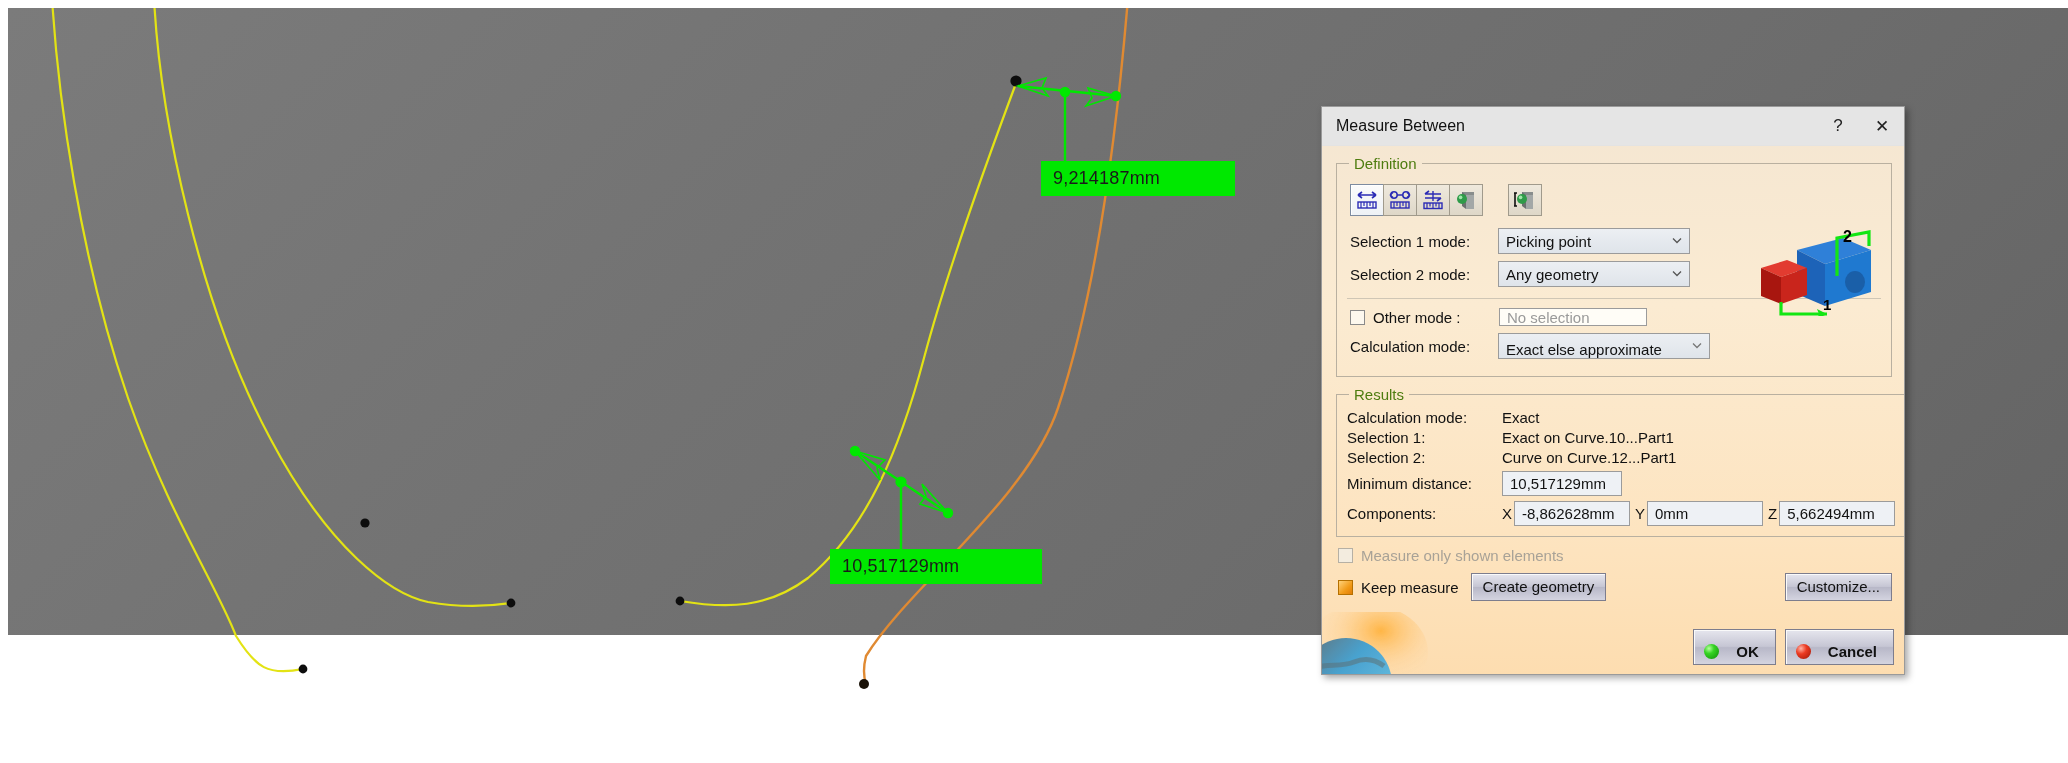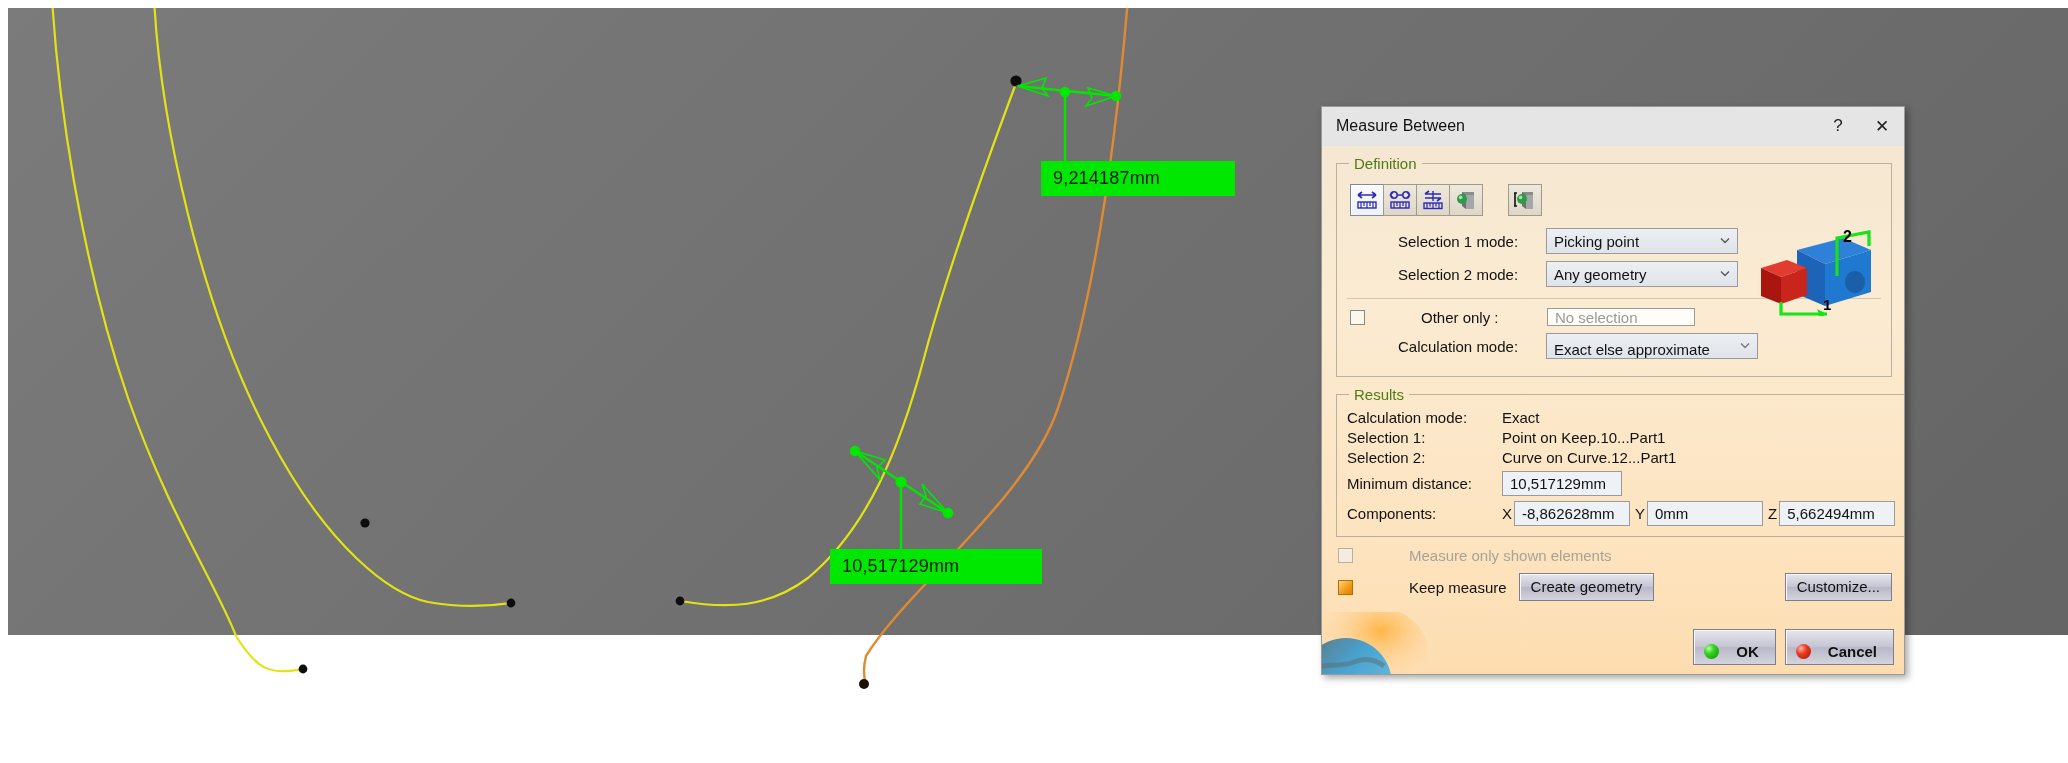--- a/index.html
+++ b/index.html
@@ -95,21 +95,21 @@
   }
   .icon-btn.selected {
     background: linear-gradient(180deg,#fbfbfb 0%, #eef2f6 100%);
     border-color: #7d8ba0;
     box-shadow: inset 1px 1px 0 #ffffff;
   }
   .icon-gap { width: 26px; }
 
   .def-rows { margin-left: 3px; }
   .frow { display: flex; align-items: center; margin-bottom: 7px; }
-  .flabel { font-size: 15px; color: #111; white-space: nowrap; margin-left: 48px; }
+  .flabel { font-size: 15px; color: #111; white-space: nowrap; }
   .flabel.w1 { width: 148px; }
 
   .combo {
     position: relative;
     width: 192px; height: 26px;
     border: 1px solid #9b9b9b;
     background: linear-gradient(180deg,#eceff3 0%, #dfe4ea 100%);
     display: flex; align-items: center;
     padding: 0 24px 0 7px;
     font-size: 15px; color: #111;
@@ -356,21 +356,21 @@
             </svg>
           </div>
         </div>
       </div>
 
       <div class="sep"></div>
 
       <div class="def-rows">
         <div class="checkrow">
           <span class="cbox"></span>
-          <span class="flabel" style="width:126px;">Other only :</span>
+          <span class="flabel" style="width:126px;">Other mode :</span>
           <div class="txtbox placeholder" style="width:148px;">No selection</div>
         </div>
         <div class="frow">
           <span class="flabel w1">Calculation mode:</span>
           <div class="combo wide">
             <span>Exact else approximate</span>
             <svg class="chev" viewBox="0 0 10 10" xmlns="http://www.w3.org/2000/svg">
               <path d="M1 3 L5 7 L9 3" fill="none" stroke="#777" stroke-width="1.3"></path>
             </svg>
           </div>
@@ -380,21 +380,21 @@
 
     <fieldset class="group">
       <legend>Results</legend>
 
       <div class="res-line">
         <span class="res-key">Calculation mode:</span>
         <span class="res-val">Exact</span>
       </div>
       <div class="res-line">
         <span class="res-key">Selection 1:</span>
-        <span class="res-val">Point on Keep.10...Part1</span>
+        <span class="res-val">Exact on Curve.10...Part1</span>
       </div>
       <div class="res-line">
         <span class="res-key">Selection 2:</span>
         <span class="res-val">Curve on Curve.12...Part1</span>
       </div>
 
       <div class="res-field-line">
         <span class="res-key">Minimum distance:</span>
         <div class="field-ro" style="width:120px;">10,517129mm</div>
       </div>

